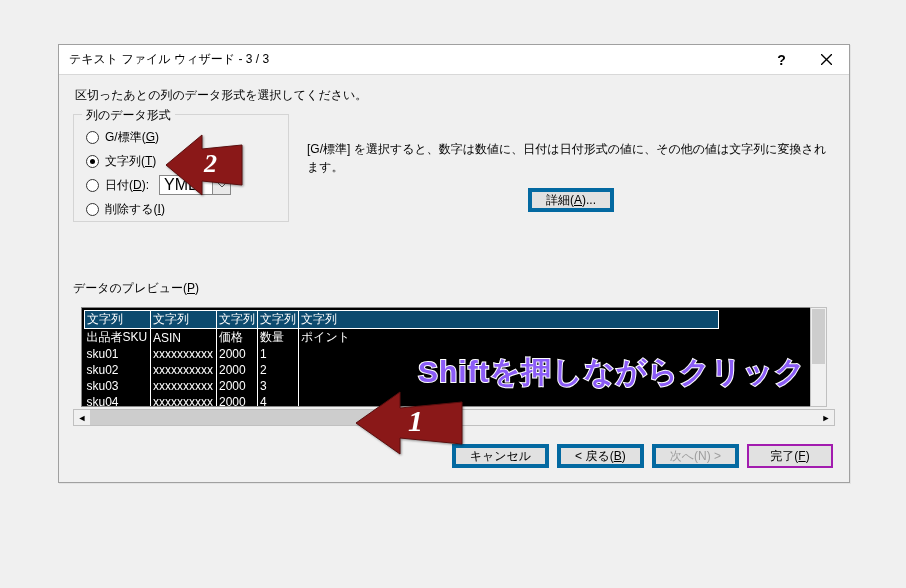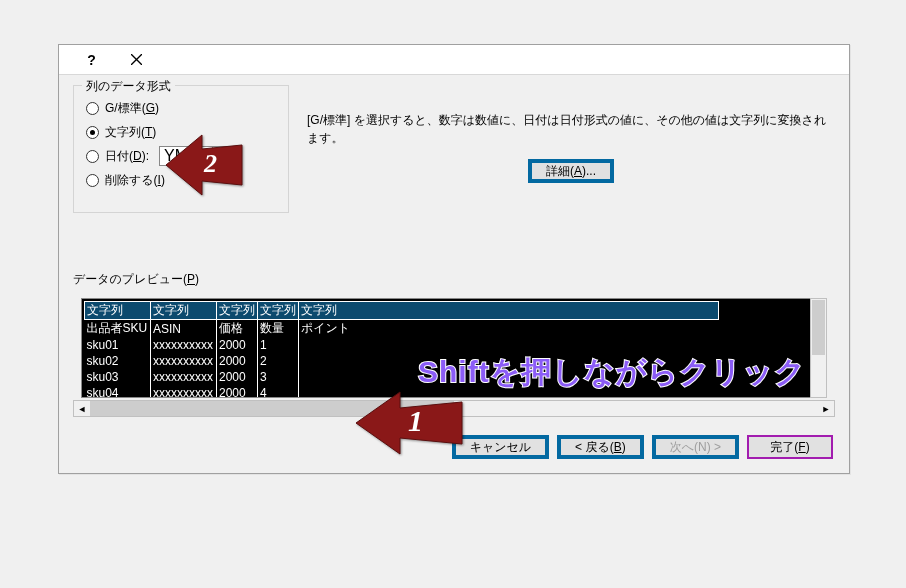--- a/index.html
+++ b/index.html
@@ -38,21 +38,21 @@
     align-items: center;
     justify-content: center;
     font-family: sans-serif;
   }
   .tb-btn.help { font-size: 14px; font-weight: bold; }
   .tb-btn.close svg { width: 11px; height: 11px; }
   .content { padding: 10px 14px 14px 14px; }
   .instruction { margin: 2px 0 10px 2px; }
   .fieldset {
     border: 1px solid #d4d4d4;
-    padding: 10px 10px 20px 12px;
+    padding: 10px 10px 0 12px;
     width: 216px;
     position: relative;
   }
   .fieldset .legend {
     position: absolute;
     top: -8px;
     left: 8px;
     background: #f0f0f0;
     padding: 0 4px;
     font-size: 12px;
@@ -207,31 +207,33 @@
     white-space: nowrap;
   }
   .col-divider { border-right: 1px solid #fff; margin-top: 16px; }
 </style>
 </head>
 <body>
 
 <div class="dialog">
 
   <div class="titlebar">
+    <span class="title">テキスト ファイル ウィザード - 3 / 3</span>
     <div class="tb-btn help">?</div>
     <div class="tb-btn close">
       <svg viewBox="0 0 10 10">
           <line x1="0" y1="0" x2="10" y2="10" stroke="#000" stroke-width="1.2"></line>
           <line x1="10" y1="0" x2="0" y2="10" stroke="#000" stroke-width="1.2"></line>
         </svg>
     </div>
   </div>
 
   <div class="content">
 
+    <div class="instruction">区切ったあとの列のデータ形式を選択してください。</div>
 
     <div class="top-row">
 
       <div class="fieldset">
         <div class="legend">列のデータ形式</div>
 
         <div class="radio-row">
           <span class="radio"></span>
           <span class="radio-label">G/標準(<u>G</u>)</span>
         </div>

